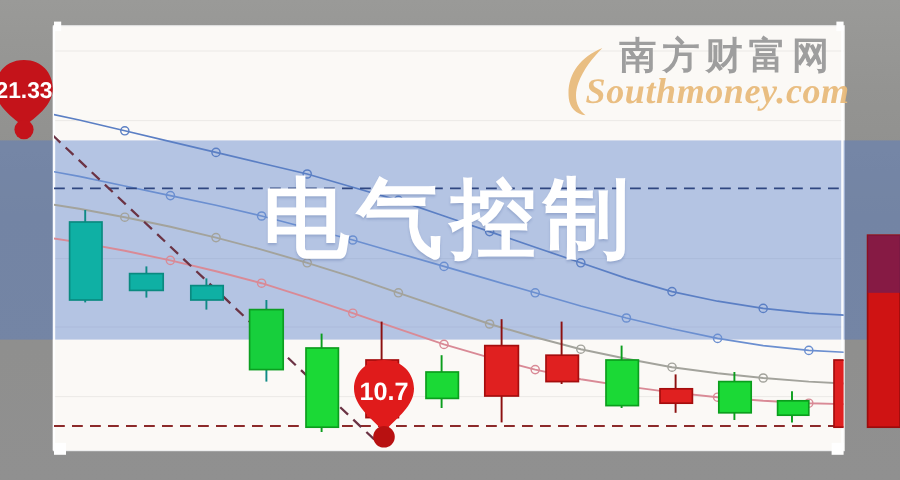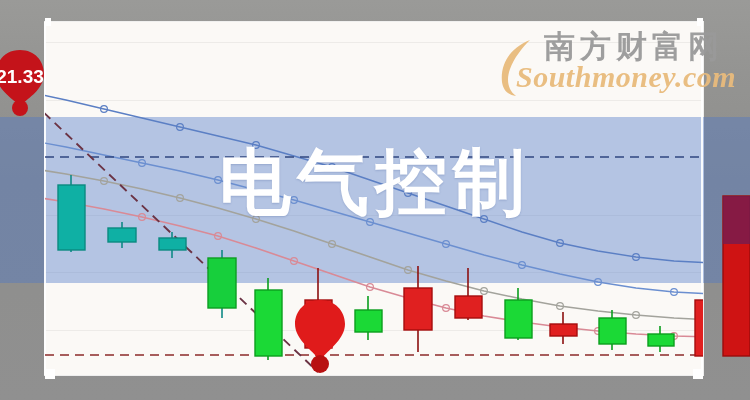--- a/index.html
+++ b/index.html
@@ -59,21 +59,21 @@
     color:#ffffff;
     letter-spacing:6px;
     font-family:"DejaVu Sans","Liberation Sans",sans-serif;
     text-shadow:0 1px 2px rgba(40,70,130,.22);
     white-space:nowrap;
     pointer-events:none;
   }
 
   
   .wm{
-    position:absolute;left:496px;top:24px;width:250px;height:84px;
+    position:absolute;left:468px;top:24px;width:250px;height:84px;
     pointer-events:none;opacity:.95;
   }
   .wm-cn{
     position:absolute;left:48px;top:2px;
     font-size:31px;font-weight:bold;letter-spacing:5px;
     color:#9a9a9a;
     font-family:"DejaVu Sans","Liberation Sans",sans-serif;
     white-space:nowrap;
   }
   .wm-en{
@@ -268,15 +268,16 @@
       <circle cx="32" cy="64" r="8" fill="#c4131a"></circle>
     </svg>
     <div class="lbl" style="top:22px;font-size:19px;">21.33</div>
   </div>
 
   <div class="balloon" style="left:288px;top:296px;width:64px;height:80px;">
     <svg viewBox="0 0 64 80" width="64" height="80">
       <path d="M32 4 C47 4 57 15 57 28 C57 42 43 52 34 62 L32 66 L30 62 C21 52 7 42 7 28 C7 15 17 4 32 4 Z" fill="#e01b1b"></path>
       <circle cx="32" cy="68" r="9" fill="#b81111"></circle>
     </svg>
+    <div class="lbl" style="top:19px;font-size:21px;">10.7</div>
   </div>
 
 </div>
 
 </body></html>

